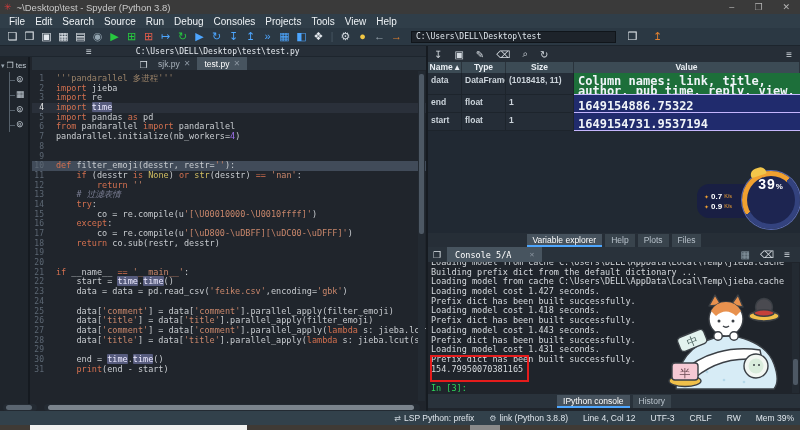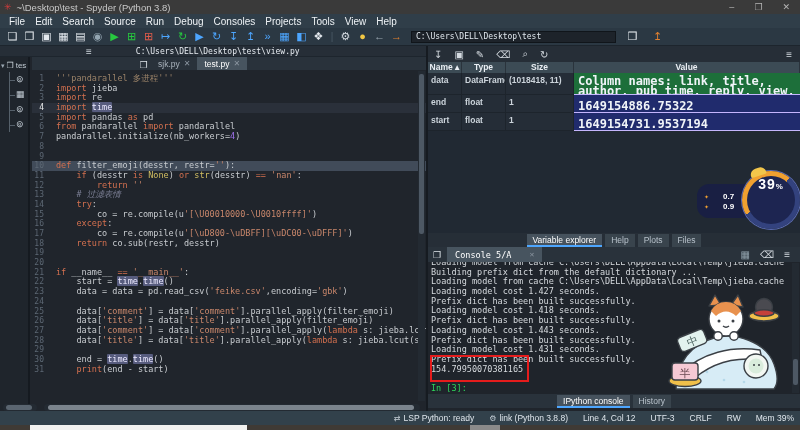--- a/index.html
+++ b/index.html
@@ -125,21 +125,21 @@
   .sseg { display:flex; align-items:center; gap:3px; white-space:nowrap; }
   .sseg .ic { font-size:8px; color:#c2ccd4; }
   .desktop-strip { position:absolute; left:0; top:425px; width:800px; height:5px; background:#3f3a35; }
   .dwin { position:absolute; left:30px; top:0; width:217px; height:5px; background:#f2f2f0; }
   .dwin2 { position:absolute; left:470px; top:0; width:30px; height:5px; background:#8a8a8a; }
 
   
   .netpill { position:absolute; left:697px; top:184px; width:66px; height:34px; background:rgba(24,31,68,0.94);
              border-radius:12px; z-index:8; display:flex; flex-direction:column; justify-content:center;
              gap:1px; padding-left:7px; }
-  .nrow { display:flex; align-items:center; gap:14px; }
+  .nrow { display:flex; align-items:center; gap:2px; }
   .nrow .star { color:#f0a030; font-size:6px; }
   .nrow .val { color:#ffffff; font-weight:bold; font-size:8px; }
   .nrow .unit { color:#f0a030; font-size:5.5px; }
   .gauge { position:absolute; left:742px; top:168px; width:58px; height:64px; z-index:9; }
   .gring { position:absolute; left:0; top:3px; width:58px; height:58px; border-radius:50%;
            background:conic-gradient(from 240deg, #f0a030 0 160deg, #33427e 160deg 360deg);
            box-shadow:0 0 0 1px #5a6ab0; }
   .ginner { position:absolute; left:5px; top:8px; width:48px; height:48px; border-radius:50%;
             background:#1d2551; display:flex; align-items:flex-start; justify-content:center; }
   .gtxt { color:#fff; font-weight:bold; font-size:14px; letter-spacing:1px; }
@@ -208,21 +208,21 @@
       </span>
     <span class="path-box mono">C:\Users\DELL\Desktop\test</span>
     <span class="tb-right" id="tb-right">
         <span class="tbi" style="color: rgb(228, 233, 238);">❒</span>
         <span class="tbi" style="color: rgb(224, 128, 48);">↥</span>
       </span>
   </div>
 
   <div class="subbar-left">
     <span class="burger">≡</span>
-    <span class="breadcrumb mono">C:\Users\DELL\Desktop\test\view.py</span>
+    <span class="breadcrumb mono">C:\Users\DELL\Desktop\test\test.py</span>
   </div>
   <div class="hline-top"></div>
 
   <div class="var-toolbar" id="var-toolbar">
       <span class="vti" style="color: rgb(213, 219, 225);">↧</span>
       <span class="vti" style="color: rgb(213, 219, 225);">▣</span>
       <span class="vti" style="color: rgb(213, 219, 225);">✎</span>
       <span class="vti" style="color: rgb(213, 219, 225);">⌫</span>
       <span class="vti" style="color: rgb(213, 219, 225);">⌕</span>
       <span class="vti" style="color: rgb(213, 219, 225);">↻</span>
@@ -368,21 +368,21 @@
   <div class="console-bottom-tabs" id="console-bottom-tabs">
       <span class="ptab active">IPython console</span>
       <span class="ptab">History</span>
     </div>
 
   <div class="red-annotation"></div>
 
   <div class="statusbar" id="statusbar">
       <span class="sseg">
         <span class="ic">⇄</span>
-        <span>LSP Python: ready</span>
+        <span>LSP Python: prefix</span>
       </span>
       <span class="sseg">
         <span class="ic">⚙</span>
         <span>link (Python 3.8.8)</span>
       </span>
       <span class="sseg">
         <span>Line 4, Col 12</span>
       </span>
       <span class="sseg">
         <span>UTF-3</span>

